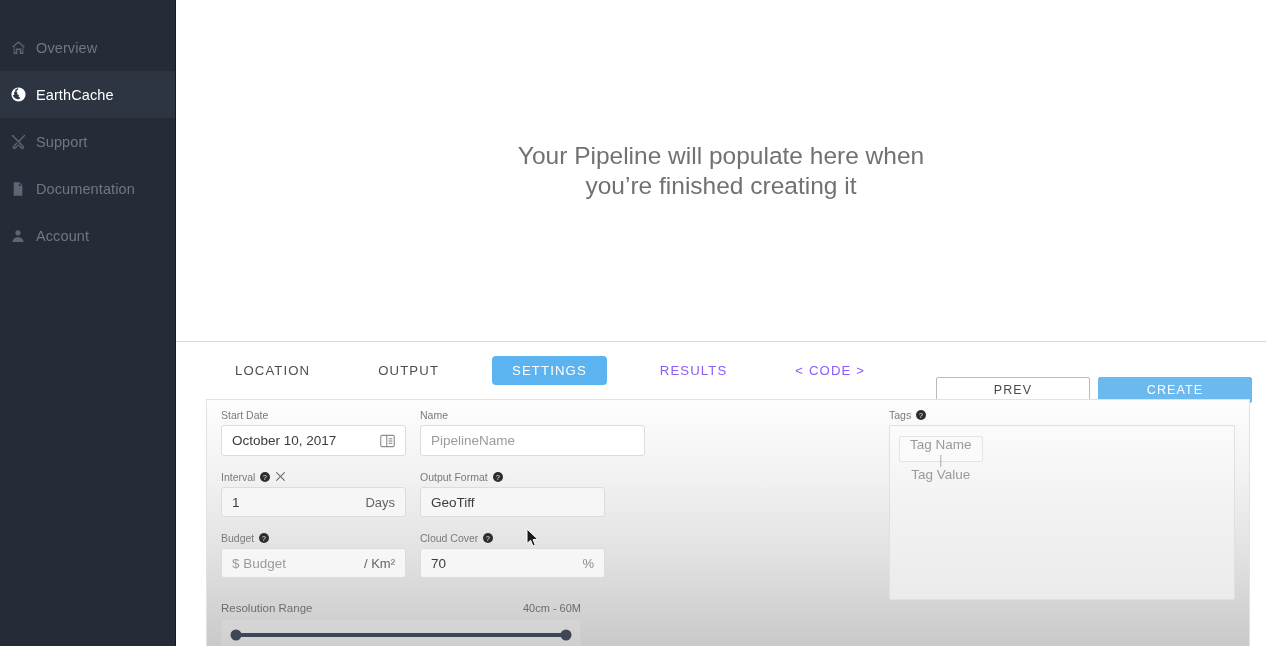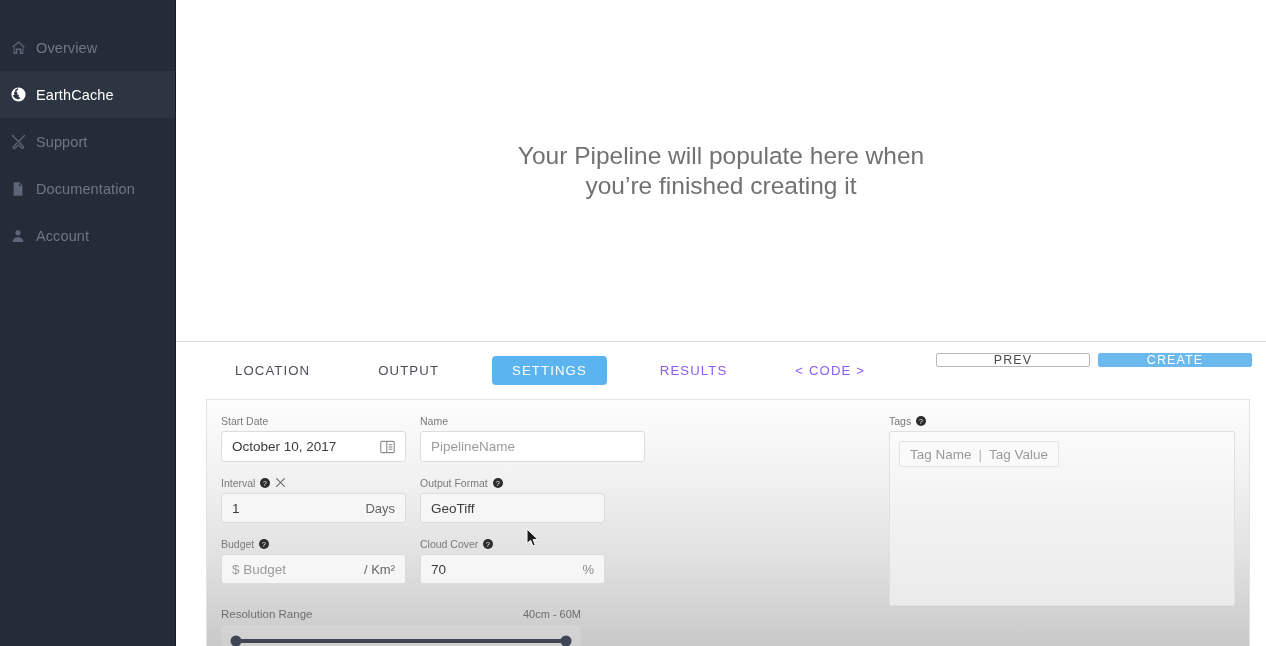--- a/index.html
+++ b/index.html
@@ -83,44 +83,45 @@
   }
   .tab + .tab { margin-left: 38px; }
   .tab.active { background: #5bb3f0; color: #ffffff; padding: 7px 20px; }
   .tab.disabled { color: #8b5cf6; cursor: default; }
 
   #tab-actions {
     position: absolute; right: 14px; top: 11px;
     display: flex; align-items: center;
   }
   .action-btn {
-    height: 14px;
+    height: 26px;
     font-size: 12.5px;
     letter-spacing: 1.1px;
     display: flex; align-items: center; justify-content: center;
     cursor: pointer;
     border-radius: 2px;
+    margin-top: 24px;
   }
   #prev-button {
     width: 154px; background: #ffffff;
     border: 1px solid #b9b9b9; color: #4a4a4a;
   }
   #create-button {
     width: 154px; margin-left: 8px;
     background: #6cb9ef; color: #ffffff; border: 1px solid #6cb9ef;
   }
 
   
   #settings-panel {
     flex: 1 1 auto;
     margin: 0 16px 0 30px;
     border: 1px solid #e2e2e2;
     border-bottom: none;
     background: linear-gradient(to bottom, #fdfdfd 0%, #f2f2f2 30%, #e2e2e2 62%, #c9c9c9 100%);
-    padding: 14px 0 0 0;
+    padding: 8px 0 0 0;
     position: relative;
     overflow: hidden;
   }
   #settings-grid {
     display: flex;
     padding: 0 14px 0 14px;
   }
   #left-fields { width: 664px; flex: 0 0 664px; }
   .field-row { display: flex; }
   .field {
@@ -173,20 +174,21 @@
   }
   #tag-chip {
     display: inline-flex; align-items: center;
     height: 26px;
     padding: 0 10px;
     background: #fafafa;
     border: 1px solid #e4e4e4;
     border-radius: 2px;
     font-size: 13.5px;
     color: #9a9a9a;
+    flex-direction: column;
   }
   #tag-chip .sep { margin: 0 7px; color: #b5b5b5; }
 
   
   #resolution-block { padding: 0 14px; margin-top: 2px; }
   #res-head {
     display: flex; align-items: baseline;
     width: 360px;
     font-size: 11.5px; color: #6d6d6d;
     margin-bottom: 5px;

